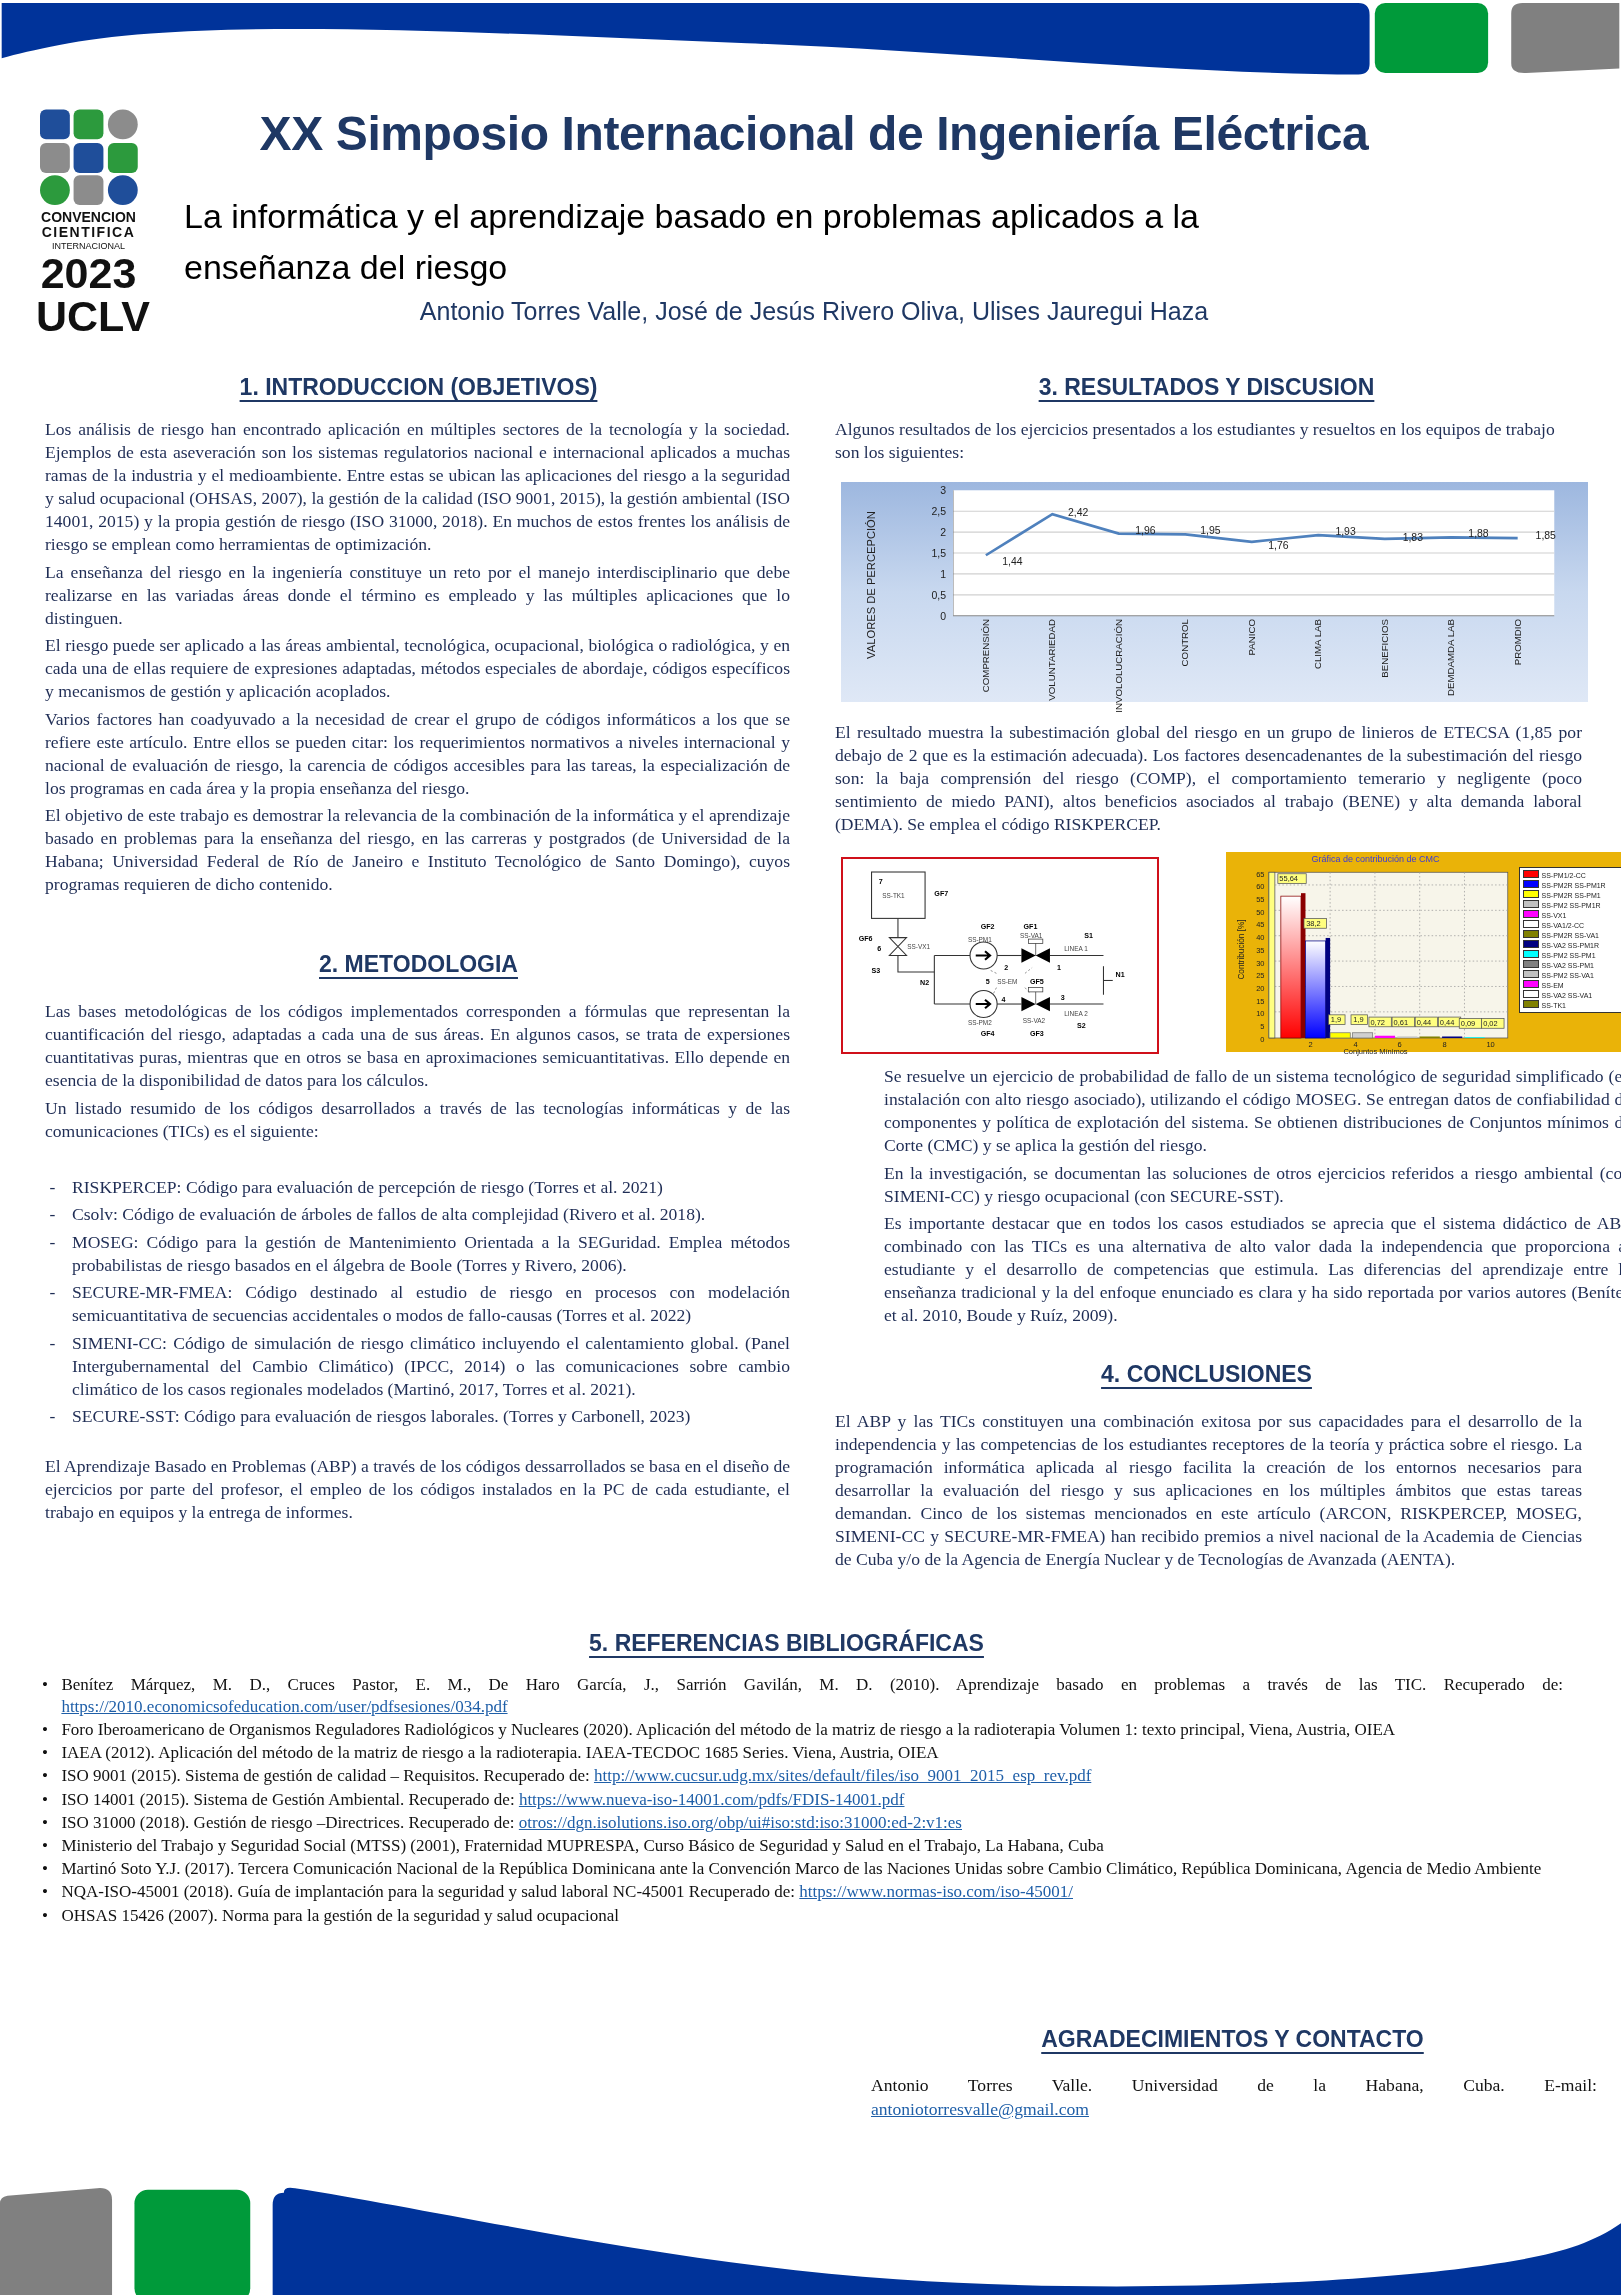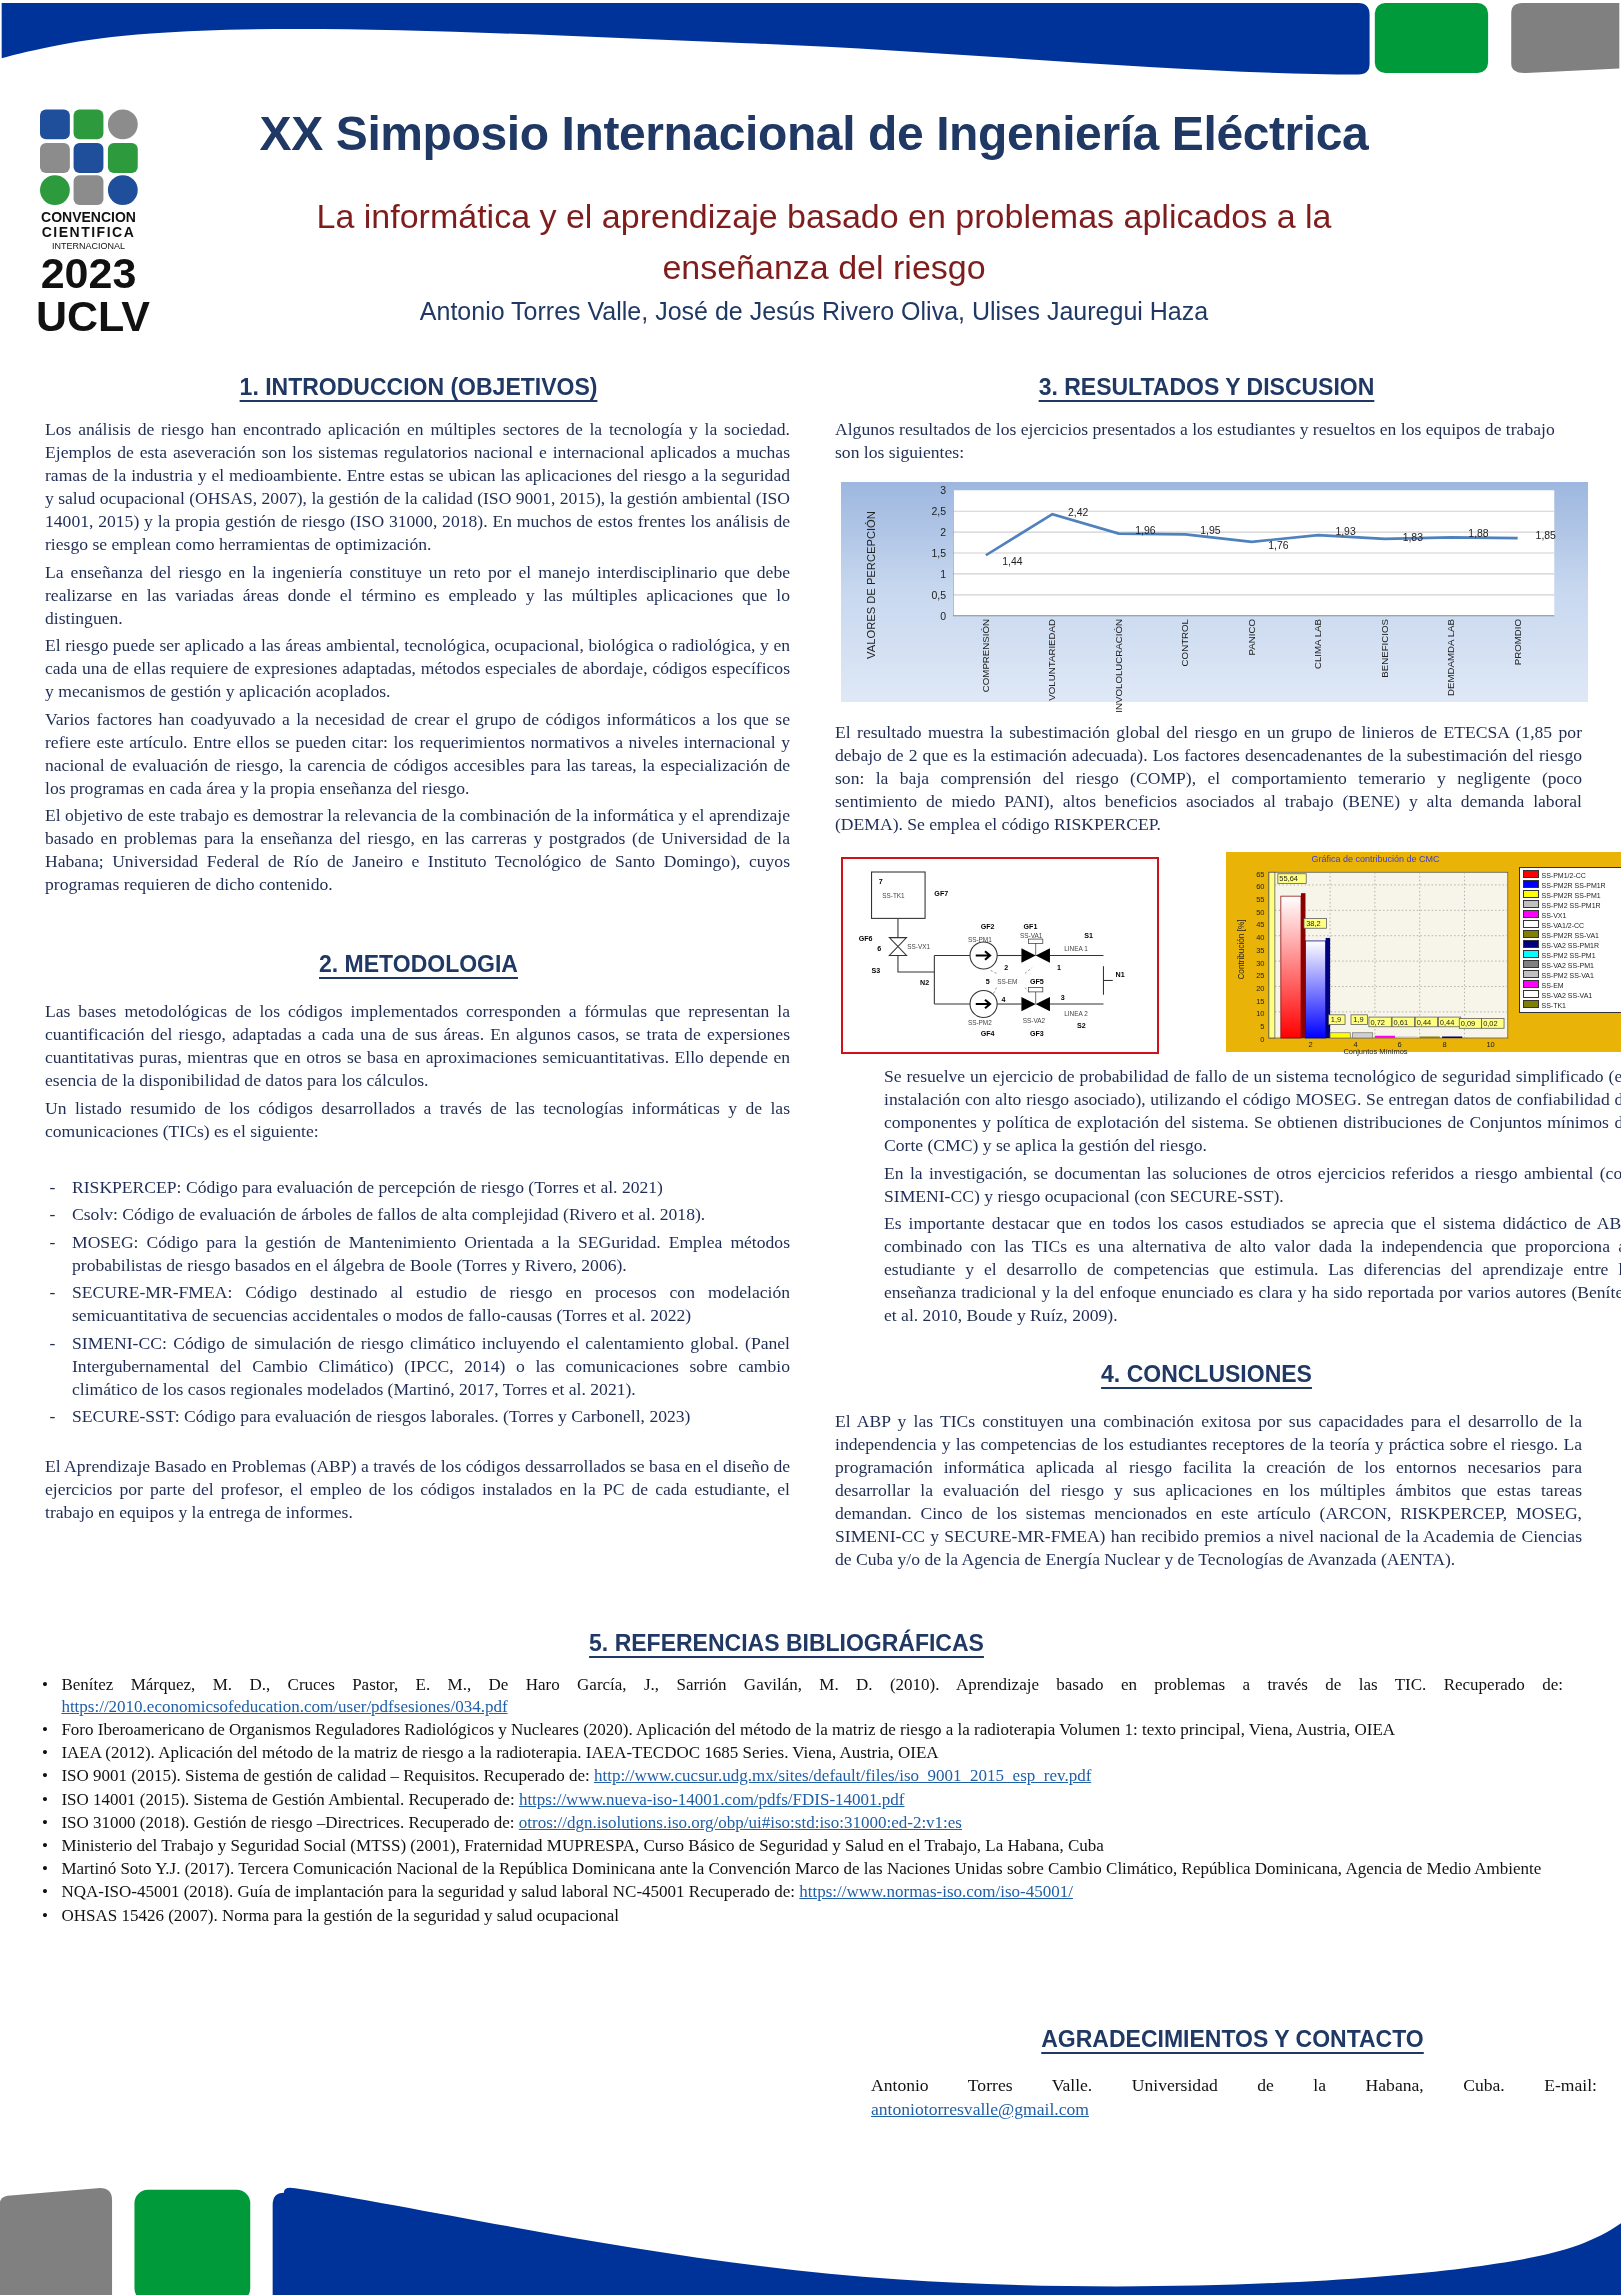--- a/index.html
+++ b/index.html
@@ -2,22 +2,22 @@
 <html style="font-size:12px"><head>
 <meta charset="utf-8">
 <style>
   html, body { margin:0; padding:0; }
   body { width:1621px; height:2295px; position:relative; background:#ffffff; overflow:hidden;
          font-family:"Liberation Serif", serif; color:#1f2d55; }
   .abs { position:absolute; }
   
   .title { left:149px; top:106px; width:1330px; text-align:center; font-family:"Liberation Sans", sans-serif;
            font-weight:bold; font-size:48px; color:#1f3864; letter-spacing:-0.4px; }
-  .subtitle { left:204px; top:191px; width:1240px; text-align:center; font-family:"Liberation Sans", sans-serif;
-              font-size:34px; line-height:51px; color:#7f1d1d; }
+  .subtitle { left:184px; top:191px; width:1240px; font-family:"Liberation Sans", sans-serif;
+              font-size:34px; line-height:51px; color:#000000; }
   .authors { left:194px; top:297px; width:1240px; text-align:center; font-family:"Liberation Sans", sans-serif;
              font-size:25px; color:#1f3864; }
   .logo-text { font-family:"Liberation Sans", sans-serif; color:#111; text-align:center; }
   
   .sec-h { font-family:"Liberation Sans", sans-serif; font-weight:bold; font-size:23px; color:#1f3864;
            text-decoration:underline; text-decoration-thickness:2.2px; text-underline-offset:4.5px; text-align:center; }
   .body-text { font-size:17.6px; line-height:23px; text-align:justify; color:#1f2d55; }
   .body-text p { margin:0 0 4.5px 0; }
   .codes { list-style:none; margin:0; padding:0; }
   .codes li { position:relative; padding-left:27px; margin-bottom:4.5px; }

